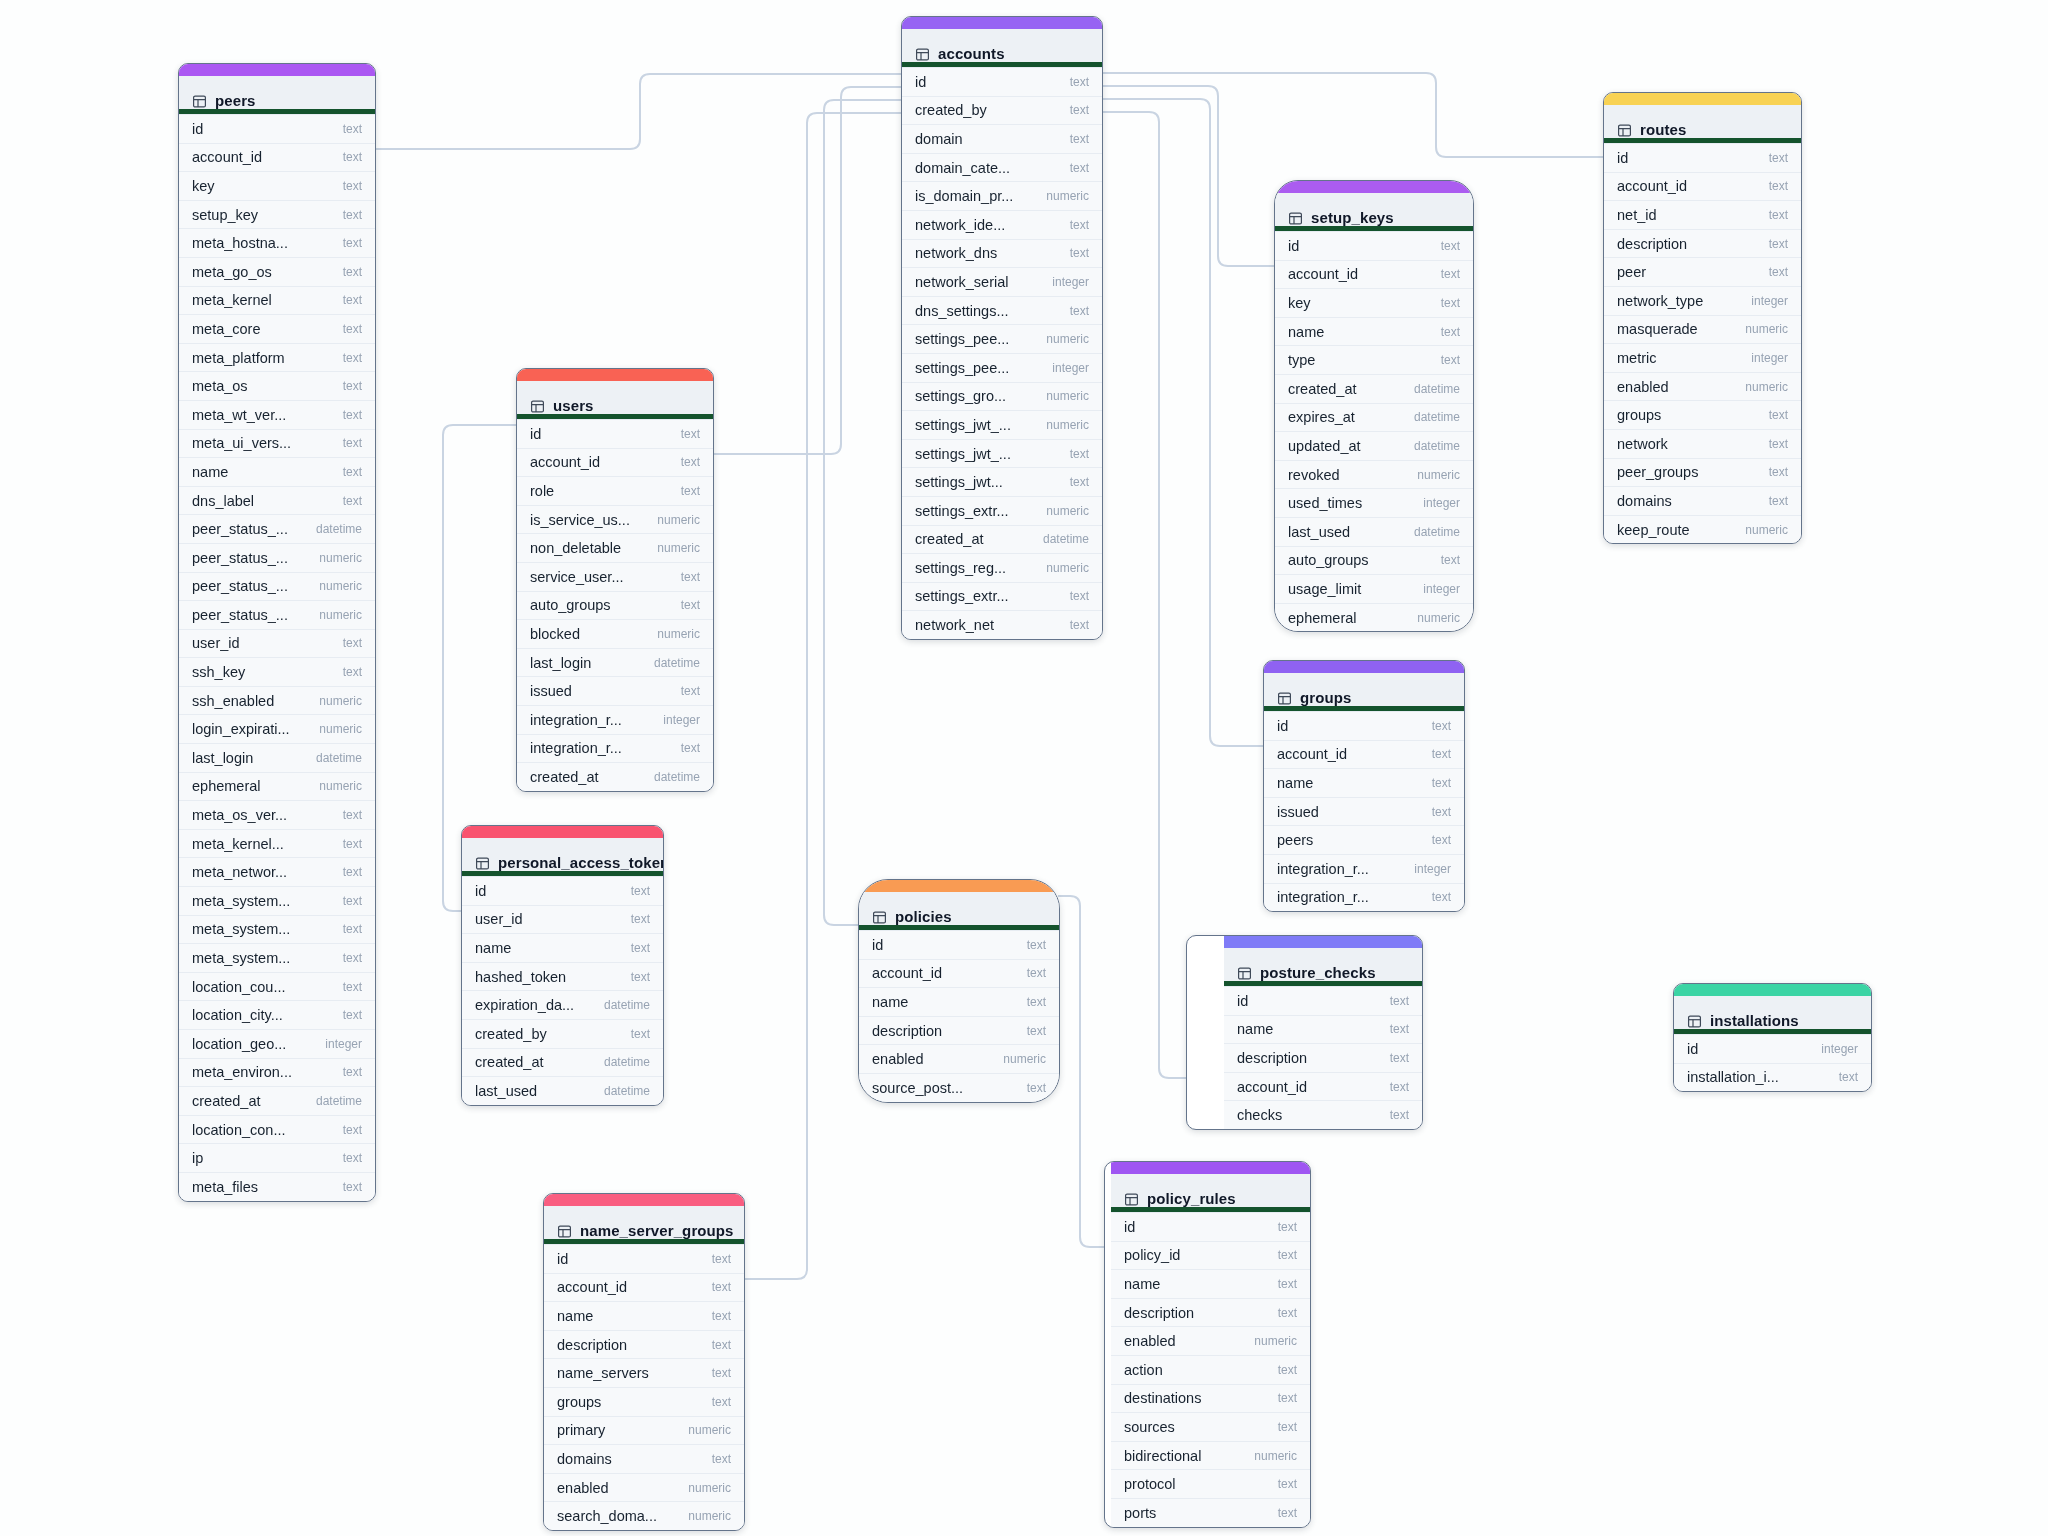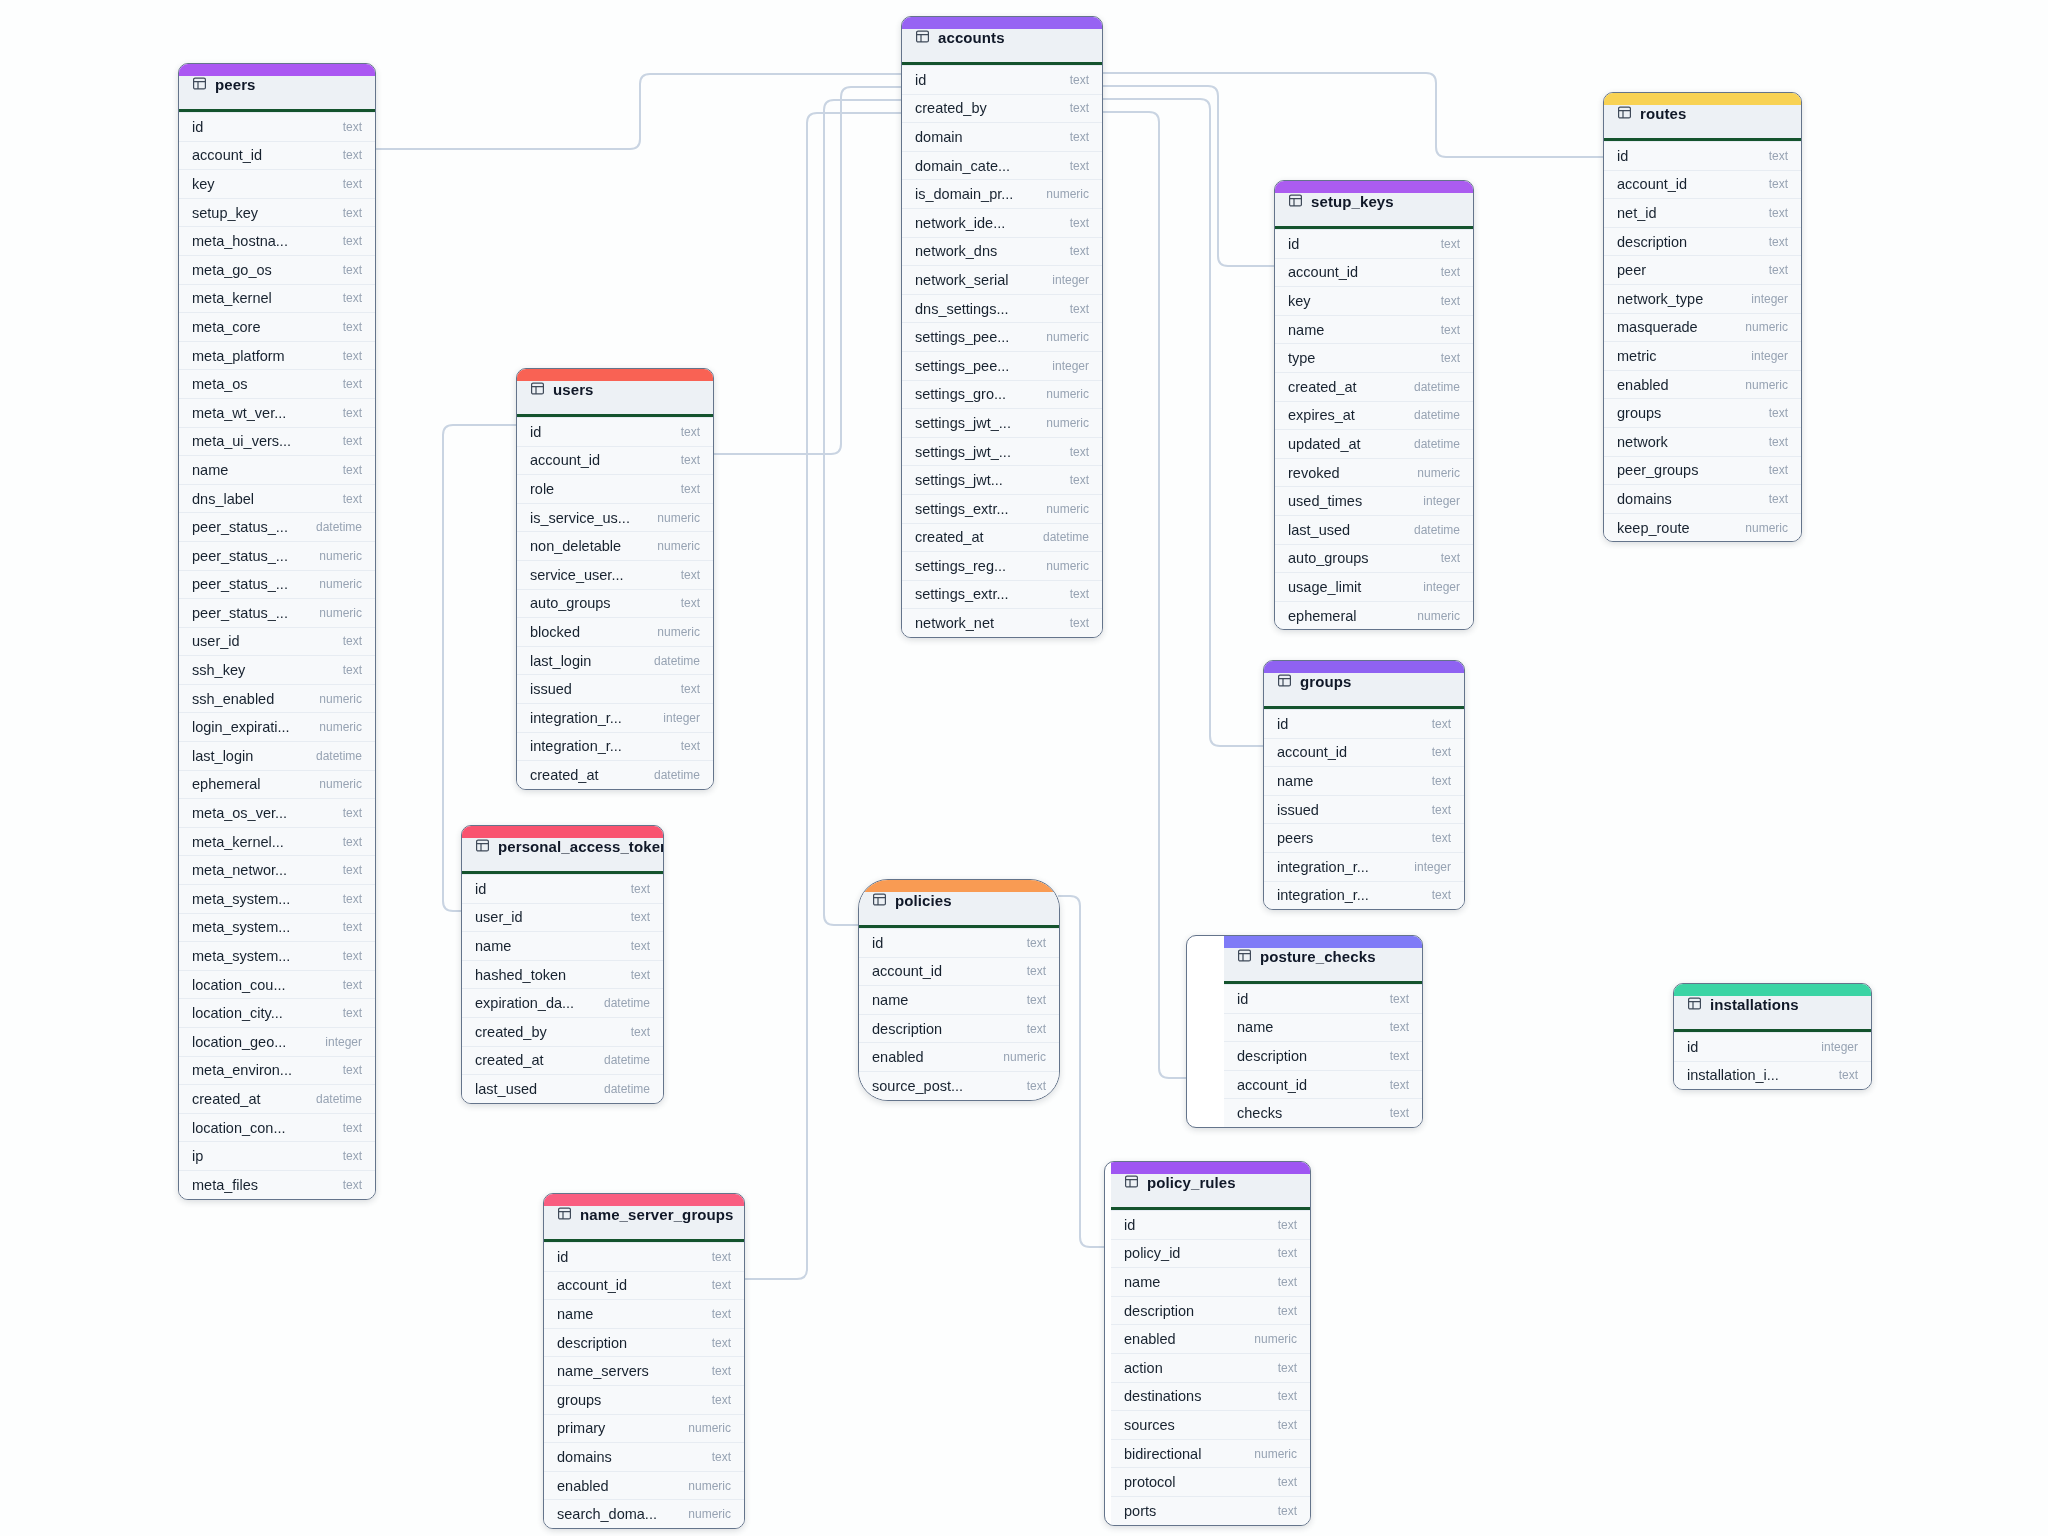--- a/index.html
+++ b/index.html
@@ -13,24 +13,24 @@
   .table-card{
     position:absolute;z-index:2;
     background:#ffffff;
     border:1.5px solid #64748b;
     border-radius:10px;
     box-shadow:0 2px 6px rgba(30,41,59,.16);
     overflow:hidden;
   }
   .strip{height:12px;width:100%;}
   .t-header{
-    display:flex;align-items:flex-start;gap:8px;
+    display:flex;align-items:flex-end;gap:8px;
     height:33px;padding:0 13px;
     background:#edf1f5;
-    border-bottom:3px solid #14532d;
+    border-bottom:5px solid #14532d;
   }
   .t-title{
     font-size:15px;font-weight:bold;color:#101828;letter-spacing:.1px;
   }
   .t-icon{flex:0 0 auto;display:block;}
   .f-row{
     display:flex;align-items:center;justify-content:space-between;
     height:28.6px;padding:0 13px;
     background:#f7f9fb;
     border-top:1px solid #e7ecf2;
@@ -496,21 +496,21 @@
         </div>
         <div class="f-row">
           <span class="f-name">enabled</span>
           <span class="f-type">numeric</span>
         </div>
         <div class="f-row">
           <span class="f-name">source_post...</span>
           <span class="f-type">text</span>
         </div>
       </div>
-      <div class="table-card" style="left: 1274px; top: 180px; width: 198px;">
+      <div class="table-card" style="left: 1274px; top: 180px; width: 198px; border-radius: 24px;">
         <div class="strip" style="background: rgb(171, 92, 240);"></div>
         <div class="t-header">
           <svg class="t-icon" width="15" height="15" viewBox="0 0 16 16">
             <rect x="1.7" y="2.2" width="12.6" height="11.6" rx="1.6" fill="none" stroke="#3f4a59" stroke-width="1.3"></rect>
             <line x1="1.7" y1="6.1" x2="14.3" y2="6.1" stroke="#3f4a59" stroke-width="1.3"></line>
             <line x1="6.4" y1="6.1" x2="6.4" y2="13.8" stroke="#3f4a59" stroke-width="1.3"></line>
           </svg>
           <span class="t-title">setup_keys</span>
         </div>
         <div class="f-row">

